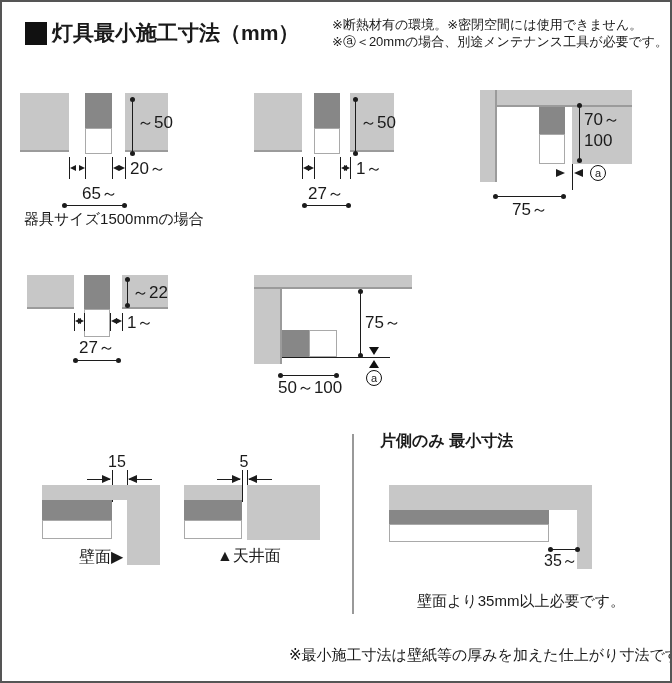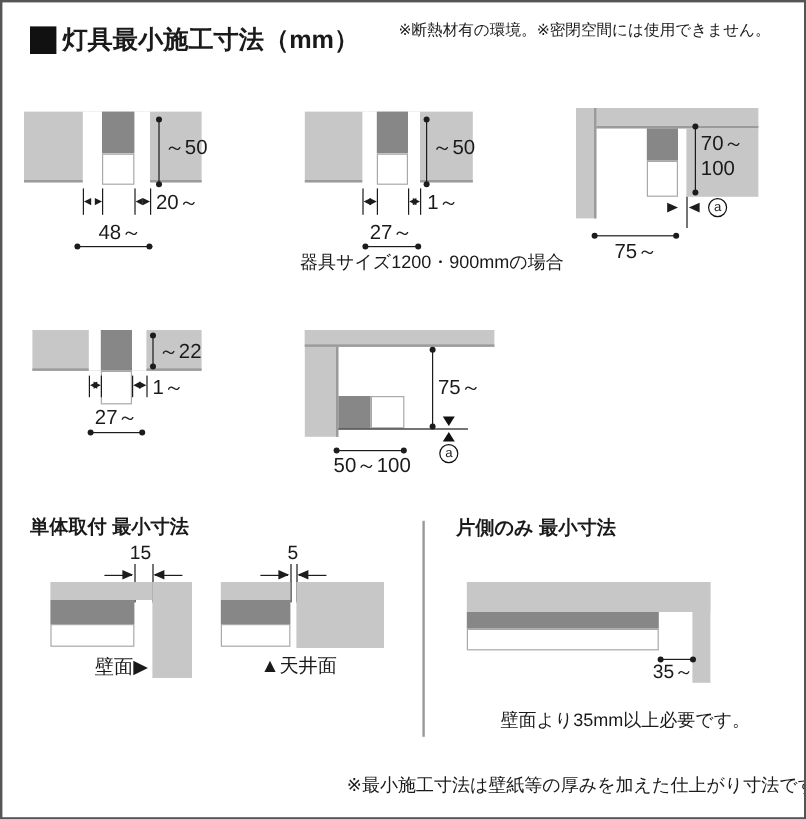--- a/index.html
+++ b/index.html
@@ -35,42 +35,44 @@
   .divider{width:2px;background:#999}
 </style>
 </head>
 <body>
 
 <div class="page">
 
   <div class="abs sq" style="left:23px;top:20px;width:22px;height:23px"></div>
   <div class="abs note" style="left:330px;top:14px">※断熱材有の環境。※密閉空間には使用できません。</div>
   <div class="abs bold" style="left:50px;top:17px;font-size:21px;white-space:nowrap">灯具最小施工寸法（mm）</div>
+  <div class="abs note" style="left:330px;top:31px">※ⓐ＜20mmの場合、別途メンテナンス工具が必要です。</div>
 
   <div class="abs band" style="left:18px;top:91px;width:148px;height:57px"></div>
   <div class="abs white" style="left:67px;top:91px;width:56px;height:61px"></div>
   <div class="abs dark" style="left:83px;top:91px;width:27px;height:35px"></div>
   <div class="abs lens" style="left:83px;top:126px;width:27px;height:26px"></div>
   <div class="abs vline" style="left:130px;top:97px;height:55px"></div>
   <div class="abs dot" style="left:128px;top:95px"></div>
   <div class="abs dot" style="left:128px;top:149px"></div>
   <div class="abs lbl" style="left:135px;top:112px">～50</div>
   <div class="abs tick" style="left:67px;top:155px;height:22px"></div>
   <div class="abs tick" style="left:83px;top:155px;height:22px"></div>
   <div class="abs tick" style="left:110px;top:155px;height:22px"></div>
   <div class="abs tick" style="left:123px;top:155px;height:22px"></div>
   <div class="abs sm-l" style="left:68px;top:163px"></div>
   <div class="abs sm-r" style="left:77px;top:163px"></div>
   <div class="abs sm-l" style="left:111px;top:163px"></div>
   <div class="abs sm-r" style="left:117px;top:163px"></div>
   <div class="abs lbl" style="left:128px;top:158px">20～</div>
-  <div class="abs lbl ctr" style="left:72px;top:183px;width:52px">48～</div>
+  <div class="abs lbl ctr" style="left:72px;top:183px;width:52px">65～</div>
   <div class="abs hline" style="left:62px;top:203px;width:63px"></div>
   <div class="abs dot" style="left:60px;top:201px"></div>
   <div class="abs dot" style="left:120px;top:201px"></div>
+  <div class="abs cap" style="left:22px;top:208px">器具サイズ1500mmの場合</div>
 
   <div class="abs band" style="left:252px;top:91px;width:140px;height:57px"></div>
   <div class="abs white" style="left:300px;top:91px;width:48px;height:61px"></div>
   <div class="abs dark" style="left:312px;top:91px;width:26px;height:35px"></div>
   <div class="abs lens" style="left:312px;top:126px;width:26px;height:26px"></div>
   <div class="abs vline" style="left:353px;top:97px;height:55px"></div>
   <div class="abs dot" style="left:351px;top:95px"></div>
   <div class="abs dot" style="left:351px;top:149px"></div>
   <div class="abs lbl" style="left:358px;top:112px">～50</div>
   <div class="abs tick" style="left:300px;top:155px;height:22px"></div>
@@ -79,21 +81,20 @@
   <div class="abs tick" style="left:348px;top:155px;height:22px"></div>
   <div class="abs sm-l" style="left:301px;top:163px"></div>
   <div class="abs sm-r" style="left:306px;top:163px"></div>
   <div class="abs sm-l" style="left:339px;top:163px"></div>
   <div class="abs sm-r" style="left:342px;top:163px"></div>
   <div class="abs lbl" style="left:354px;top:158px">1～</div>
   <div class="abs lbl ctr" style="left:300px;top:183px;width:48px">27～</div>
   <div class="abs hline" style="left:302px;top:203px;width:46px"></div>
   <div class="abs dot" style="left:300px;top:201px"></div>
   <div class="abs dot" style="left:344px;top:201px"></div>
-  <div class="abs cap" style="left:248px;top:208px">器具サイズ1200・900mmの場合</div>
 
   <div class="abs band" style="left:478px;top:88px;width:152px;height:15px"></div>
   <div class="abs wallr" style="left:478px;top:88px;width:15px;height:92px"></div>
   <div class="abs gray" style="left:570px;top:105px;width:60px;height:57px"></div>
   <div class="abs dark" style="left:537px;top:105px;width:26px;height:27px"></div>
   <div class="abs lens" style="left:537px;top:132px;width:26px;height:30px"></div>
   <div class="abs vline" style="left:570px;top:162px;height:26px"></div>
   <div class="abs ar-r" style="left:554px;top:167px"></div>
   <div class="abs ar-l" style="left:572px;top:167px"></div>
   <div class="abs acirc" style="left:588px;top:163px">a</div>
@@ -139,21 +140,20 @@
   <div class="abs dot" style="left:356px;top:351px"></div>
   <div class="abs lbl" style="left:363px;top:312px">75～</div>
   <div class="abs tri-d" style="left:367px;top:345px"></div>
   <div class="abs tri-u" style="left:367px;top:358px"></div>
   <div class="abs acirc" style="left:364px;top:368px">a</div>
   <div class="abs hline" style="left:278px;top:373px;width:58px"></div>
   <div class="abs dot" style="left:276px;top:371px"></div>
   <div class="abs dot" style="left:332px;top:371px"></div>
   <div class="abs lbl ctr" style="left:276px;top:377px;width:62px">50～100</div>
 
-  <div class="abs t16 bold" style="left:23px;top:430px">単体取付 最小寸法</div>
 
   <div class="abs t16 ctr" style="left:103px;top:452px;width:24px">15</div>
   <div class="abs hline" style="left:85px;top:477px;width:23px"></div>
   <div class="abs ar-r" style="left:100px;top:473px"></div>
   <div class="abs tick" style="left:110px;top:468px;height:32px"></div>
   <div class="abs tick" style="left:125px;top:468px;height:32px"></div>
   <div class="abs hline" style="left:127px;top:477px;width:23px"></div>
   <div class="abs ar-l" style="left:126px;top:473px"></div>
   <div class="abs gray" style="left:40px;top:483px;width:85px;height:15px"></div>
   <div class="abs gray" style="left:125px;top:483px;width:33px;height:80px"></div>

